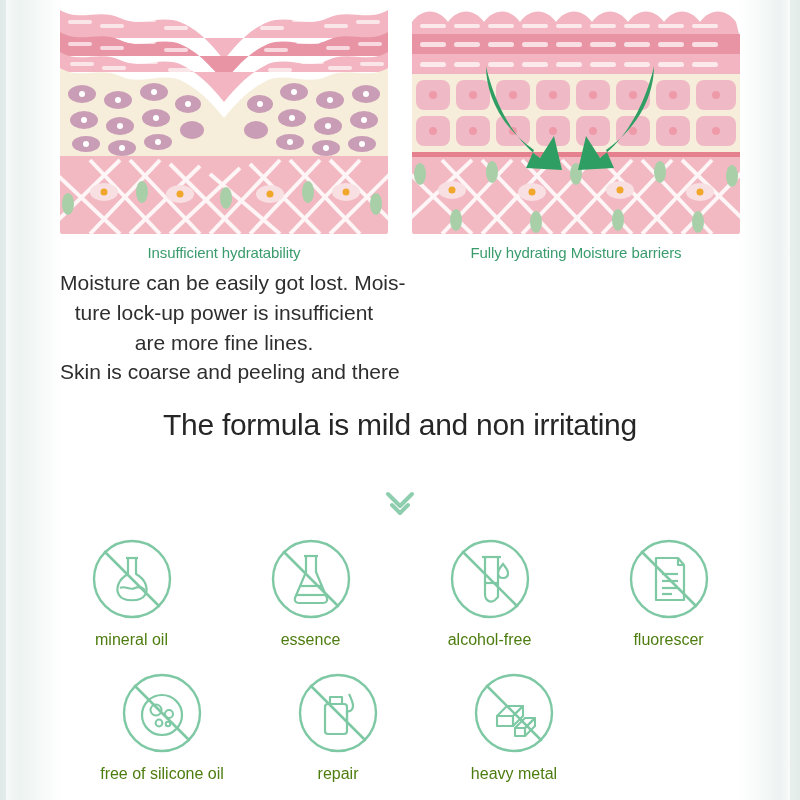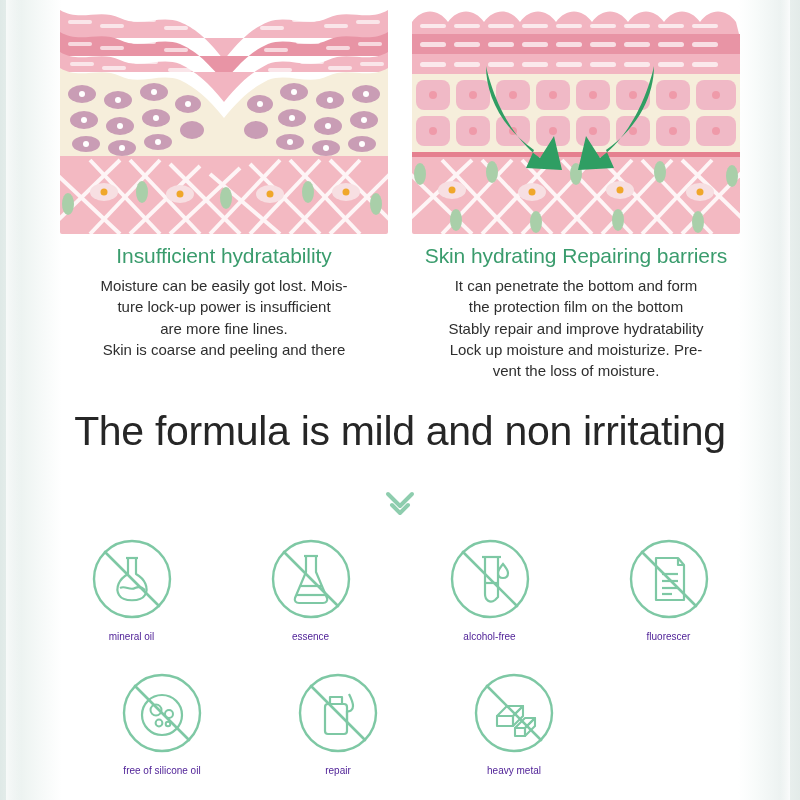--- a/index.html
+++ b/index.html
@@ -64,43 +64,43 @@
     width: 328px;
   }
   .skin-img {
     width: 100%;
     height: 226px;
     display: block;
   }
   .panel-title {
     text-align: center;
     color: #3a9c6d;
-    font-size: 21px;
+    font-size: 15px;
     margin-top: 10px;
     letter-spacing: -0.1px;
   }
   .panel-body {
     text-align: center;
     color: #2e2e2e;
-    font-size: 15px;
+    font-size: 21px;
     line-height: 1.42;
     margin-top: 7px;
   }
   .panel-body div {
     white-space: nowrap;
   }
 
   
   .headline {
     position: absolute;
     top: 408px;
     left: 0;
     width: 800px;
     text-align: center;
-    font-size: 41px;
+    font-size: 30px;
     color: #262626;
     letter-spacing: -0.3px;
   }
 
   .chevron {
     position: absolute;
     top: 486px;
     left: 50%;
     transform: translateX(-50%);
     width: 34px;
@@ -129,22 +129,22 @@
     width: 140px;
     text-align: center;
   }
   .icon-circle {
     width: 82px;
     height: 82px;
     margin: 0 auto;
   }
   .icon-label {
     margin-top: 7px;
-    font-size: 10px;
-    color: #4c1d95;
+    font-size: 16px;
+    color: #4d7c0f;
     white-space: nowrap;
   }
 </style>
 </head>
 <body>
 
 <div id="page">
 
   <div class="edge left"></div>
   <div class="edge right"></div>
@@ -419,28 +419,21 @@
 
           <g fill="#2f9e63">
             <path d="M74,58 C74,58 86,120 128,150 L142,128 L150,162 L114,160 L122,142 C88,118 74,86 74,58 Z"></path>
           </g>
           <g fill="#2f9e63">
             <path d="M242,58 C242,58 230,120 188,150 L174,128 L166,162 L202,160 L194,142 C228,118 242,86 242,58 Z"></path>
           </g>
         </g>
       </svg>
 
-      <div class="panel-title">Skin hydrating Repairing barriers</div>
-      <div class="panel-body">
-        <div>It can penetrate the bottom and form</div>
-        <div>the protection film on the bottom</div>
-        <div>Stably repair and improve hydratability</div>
-        <div>Lock up moisture and moisturize. Pre-</div>
-        <div>vent the loss of moisture.</div>
-      </div>
+      <div class="panel-title">Fully hydrating Moisture barriers</div>
     </div>
   </div>
 
   <div class="headline">The formula is mild and non irritating</div>
 
   <svg class="chevron" viewBox="0 0 34 34">
     <path d="M5 8 L17 20 L29 8" fill="none" stroke="#8ecdae" stroke-width="4" stroke-linecap="round" stroke-linejoin="round"></path>
     <path d="M9 19 L17 27 L25 19" fill="none" stroke="#8ecdae" stroke-width="4" stroke-linecap="round" stroke-linejoin="round"></path>
   </svg>
 

